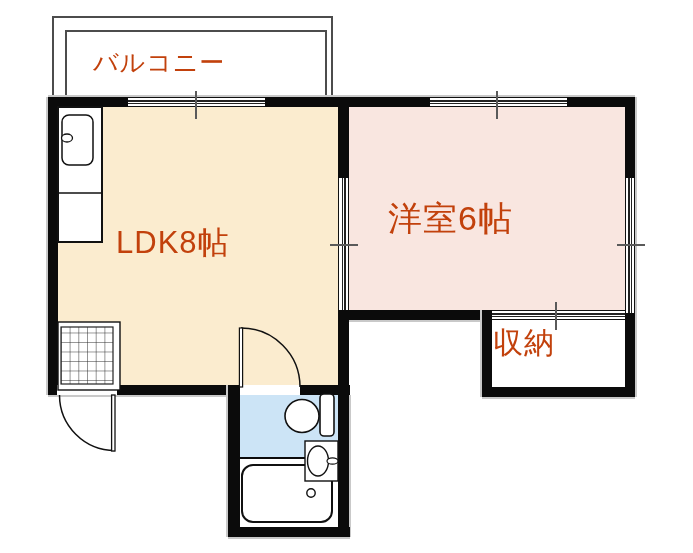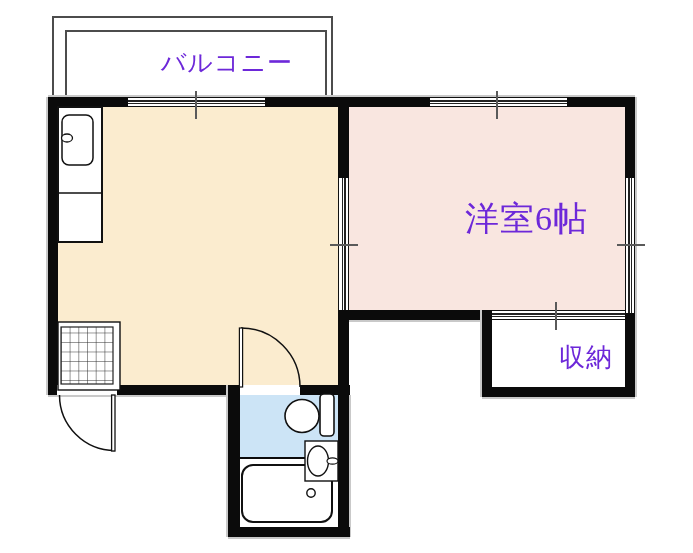--- a/index.html
+++ b/index.html
@@ -19,22 +19,22 @@
   .win-h{border-top:1.4px solid #111;border-bottom:1.4px solid #111;}
   .win-v{border-left:1.4px solid #111;border-right:1.4px solid #111;}
   .win-h .l1{position:absolute;left:0;right:0;top:30%;height:1.3px;background:#222;}
   .win-h .l2{position:absolute;left:0;right:0;top:58%;height:1.3px;background:#222;}
   .win-v .l1{position:absolute;top:0;bottom:0;left:30%;width:1.3px;background:#222;}
   .win-v .l2{position:absolute;top:0;bottom:0;left:58%;width:1.3px;background:#222;}
   .tick{z-index:40;background:#5a5a5a;}
   .divline{z-index:12;background:#0b0b0b;}
   .shadow-seg{z-index:9;background:#c9c9c9;}
   svg.fx{position:absolute;left:0;top:0;z-index:30;}
-  .label{position:absolute;z-index:50;color:#6d28d9;text-align:right;
-         font-weight:500;letter-spacing:1px;white-space:nowrap;font-family:Liberation Serif, serif;}
+  .label{position:absolute;z-index:50;color:#c2410c;text-align:left;
+         font-weight:500;letter-spacing:1px;white-space:nowrap;}
 </style>
 </head>
 <body>
 
 <div class="plan">
 
   <div class="abs fill" style="left: 58px; top: 107px; width: 281px; height: 278px; background-color: rgb(251, 236, 207);"></div>
   <div class="abs fill" style="left: 349px; top: 107px; width: 276px; height: 203px; background-color: rgb(249, 230, 224);"></div>
   <div class="abs fill" style="left: 492px; top: 320px; width: 133px; height: 67px; background-color: rgb(255, 255, 255);"></div>
   <div class="abs fill" style="left: 240px; top: 395px; width: 98px; height: 62px; background-color: rgb(204, 228, 246);"></div>
@@ -128,16 +128,17 @@
       <ellipse cx="332.5" cy="461" rx="5.5" ry="3.2" fill="#ffffff" stroke="#111" stroke-width="1.2"></ellipse>
     </g>
 
     <g>
       <rect x="320" y="394" width="14" height="42" rx="4" fill="#ffffff" stroke="#111" stroke-width="1.6"></rect>
       <ellipse cx="302" cy="416" rx="17" ry="16.5" fill="#ffffff" stroke="#111" stroke-width="1.6"></ellipse>
     </g>
   </svg>
 
   <div class="label" style="left:93px;top:46px;width:200px;font-size:25px;">バルコニー</div>
+  <div class="label" style="left:116px;top:222px;width:200px;font-size:31px;">LDK8帖</div>
   <div class="label" style="left:388px;top:196px;width:200px;font-size:34px;">洋室6帖</div>
-  <div class="label" style="left:493px;top:340px;width:120px;font-size:26px;">収納</div>
+  <div class="label" style="left:493px;top:323px;width:120px;font-size:30px;">収納</div>
 
 </div>
 
 </body></html>

